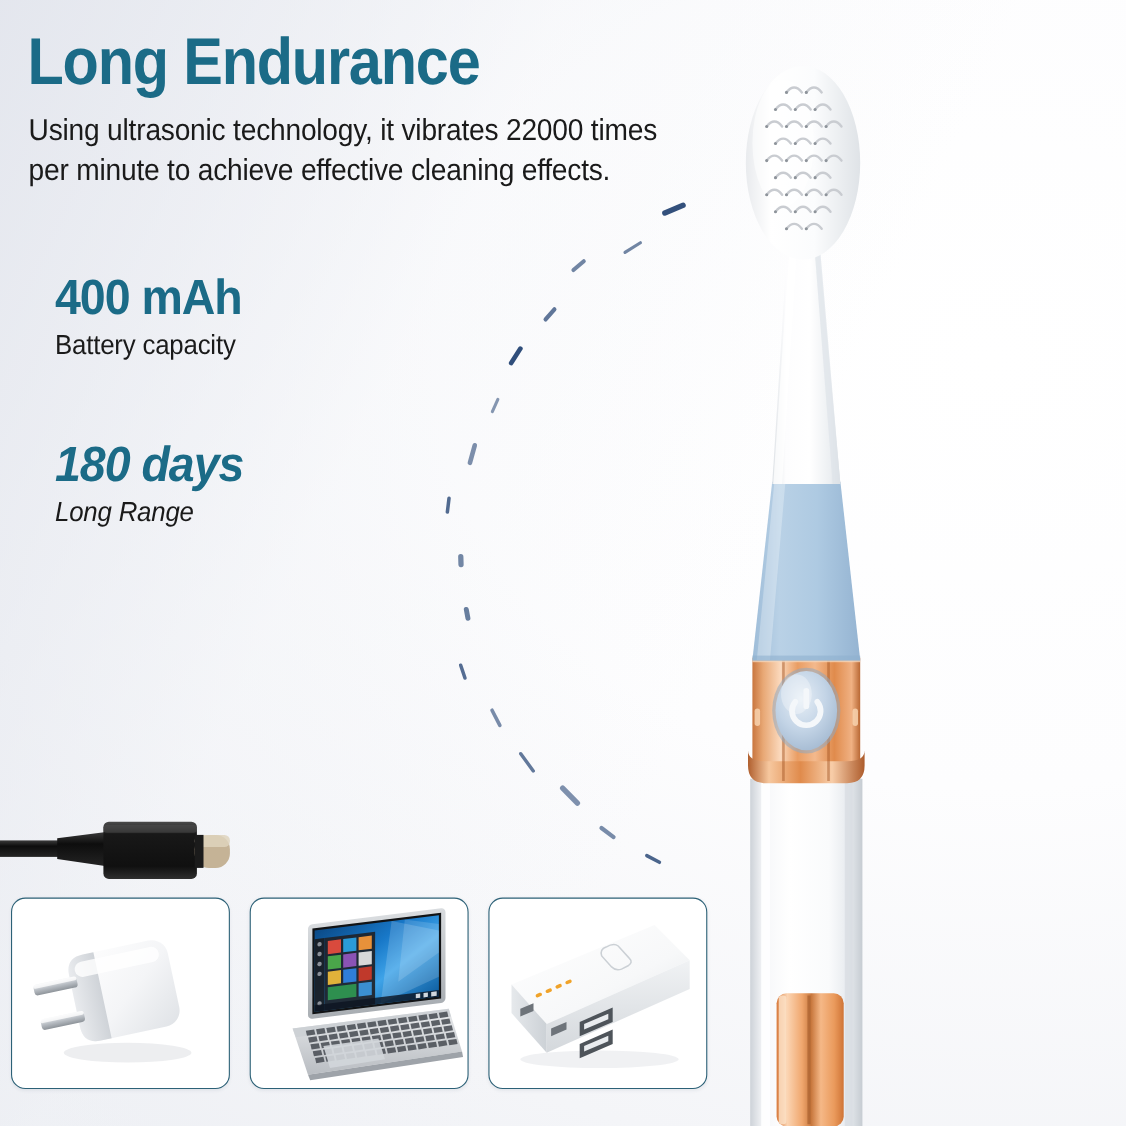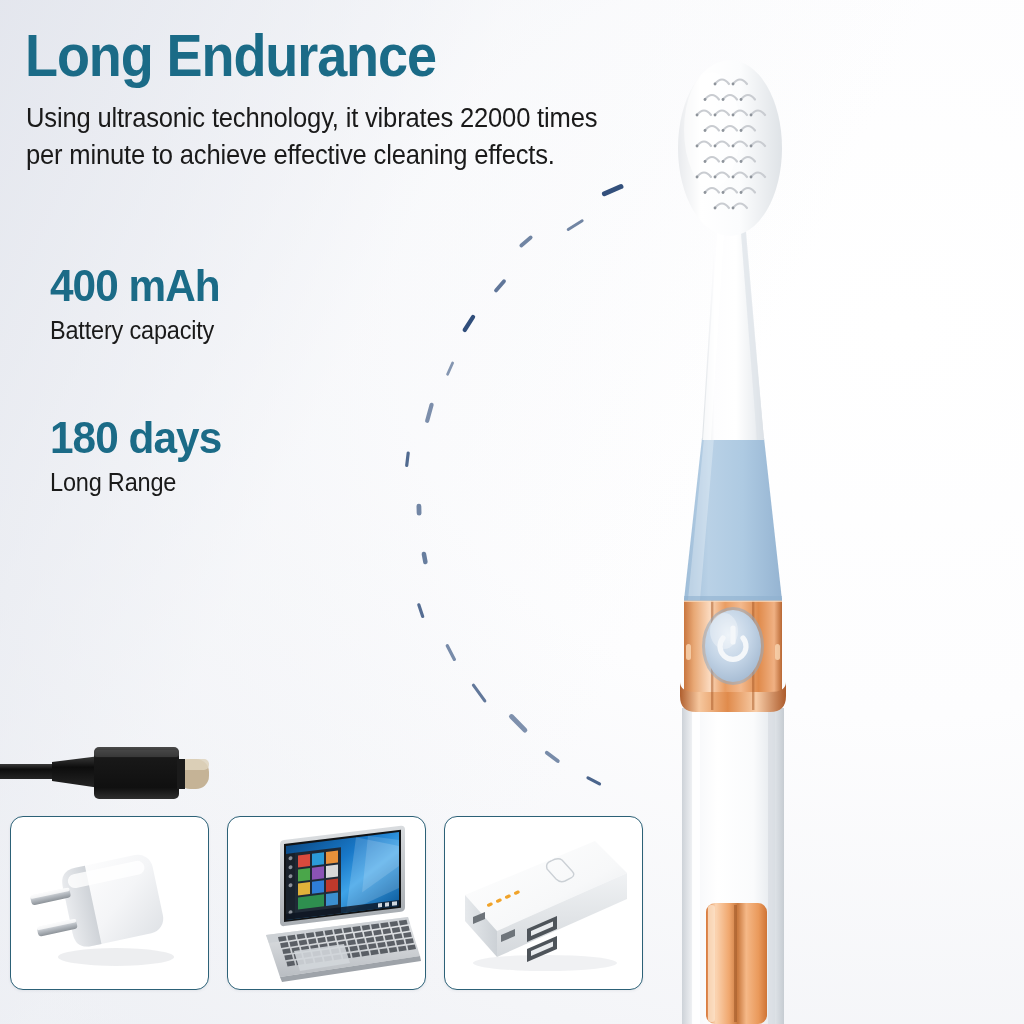--- a/index.html
+++ b/index.html
@@ -29,23 +29,23 @@
     transform:scaleX(.90);transform-origin:left center;
     white-space:nowrap;
   }
   .body-copy{
     position:absolute;left:26px;top:100px;width:640px;
     font-size:27.5px;line-height:1.33;
     letter-spacing:-.2px;
     transform:scaleX(.93);transform-origin:left top;
   }
 
-  .stats{position:absolute;left:50px;top:262px;width:430px;}
+  .stats{position:absolute;left:50px;top:246px;width:430px;}
   .stat{margin-bottom:68px;}
-  .stat:last-child{margin-bottom:0;}
+  .stat:last-child{margin-bottom:0;font-style:italic;}
   .stat-value{
     font-size:45px;font-weight:700;line-height:1.06;letter-spacing:-1px;
     transform:scaleX(.94);transform-origin:left center;white-space:nowrap;
   }
   .stat-label{
     font-size:25px;line-height:1.25;margin-top:5px;letter-spacing:-.2px;
     transform:scaleX(.94);transform-origin:left center;white-space:nowrap;
   }
 
   

